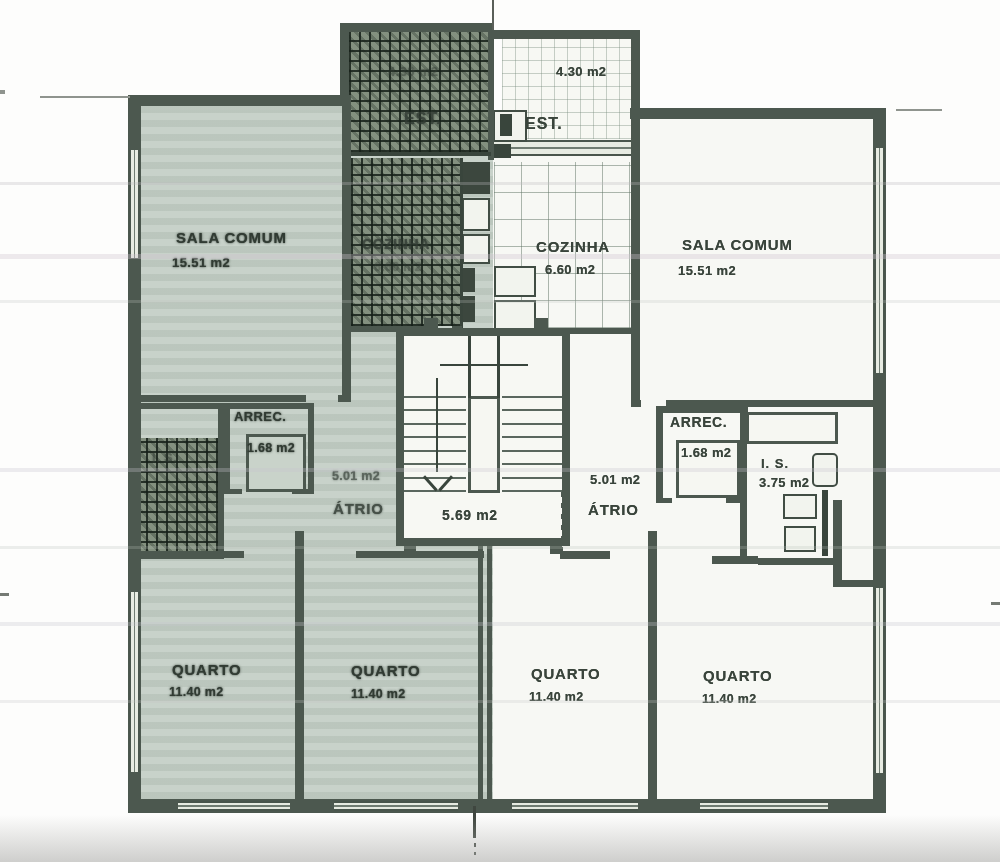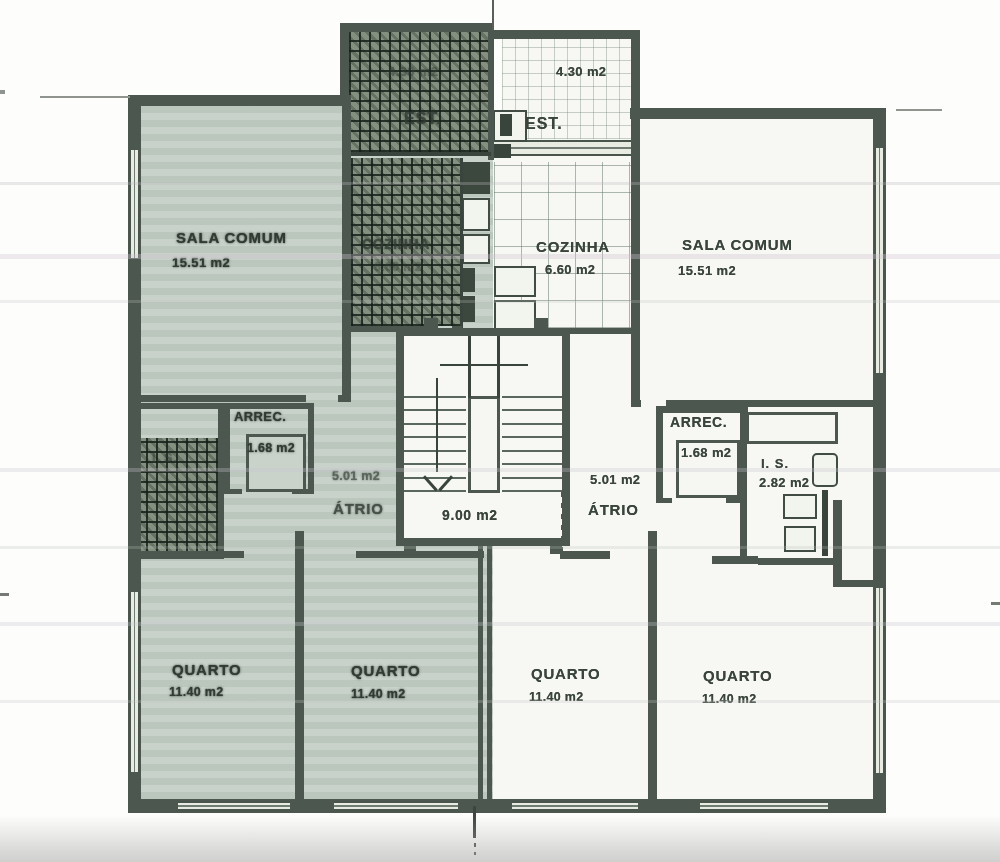--- a/index.html
+++ b/index.html
@@ -180,28 +180,28 @@
   <div class="lbl t15" style="left:536px;top:238px;">COZINHA</div>
   <div class="lbl t13" style="left:545px;top:262px;">6.60 m2</div>
 
   <div class="lbl smudge t13" style="left:234px;top:409px;">ARREC.</div>
   <div class="lbl smudge t12" style="left:247px;top:441px;">1.68 m2</div>
   <div class="lbl t14" style="left:670px;top:414px;">ARREC.</div>
   <div class="lbl t13" style="left:681px;top:445px;">1.68 m2</div>
 
   <div class="lbl smudge t13" style="left:152px;top:450px;opacity:.5;">I. S.</div>
   <div class="lbl t13" style="left:761px;top:456px;letter-spacing:1px;">I. S.</div>
-  <div class="lbl t13" style="left:759px;top:475px;">2.82 m2</div>
+  <div class="lbl t13" style="left:759px;top:475px;">3.75 m2</div>
 
   <div class="lbl smudge t12" style="left:332px;top:469px;opacity:.7;">5.01 m2</div>
   <div class="lbl smudge t15" style="left:333px;top:500px;opacity:.85;">ÁTRIO</div>
   <div class="lbl t13" style="left:590px;top:472px;">5.01 m2</div>
   <div class="lbl t15" style="left:588px;top:501px;">ÁTRIO</div>
 
-  <div class="lbl t14" style="left:442px;top:507px;">9.00 m2</div>
+  <div class="lbl t14" style="left:442px;top:507px;">5.69 m2</div>
 
   <div class="lbl smudge t15" style="left:172px;top:661px;">QUARTO</div>
   <div class="lbl smudge t12" style="left:169px;top:685px;">11.40 m2</div>
   <div class="lbl smudge t15" style="left:351px;top:662px;">QUARTO</div>
   <div class="lbl smudge t12" style="left:351px;top:687px;">11.40 m2</div>
   <div class="lbl t15" style="left:531px;top:665px;">QUARTO</div>
   <div class="lbl t12" style="left:529px;top:690px;">11.40 m2</div>
   <div class="lbl t15" style="left:703px;top:667px;">QUARTO</div>
   <div class="lbl t12" style="left:702px;top:692px;">11.40 m2</div>
 

